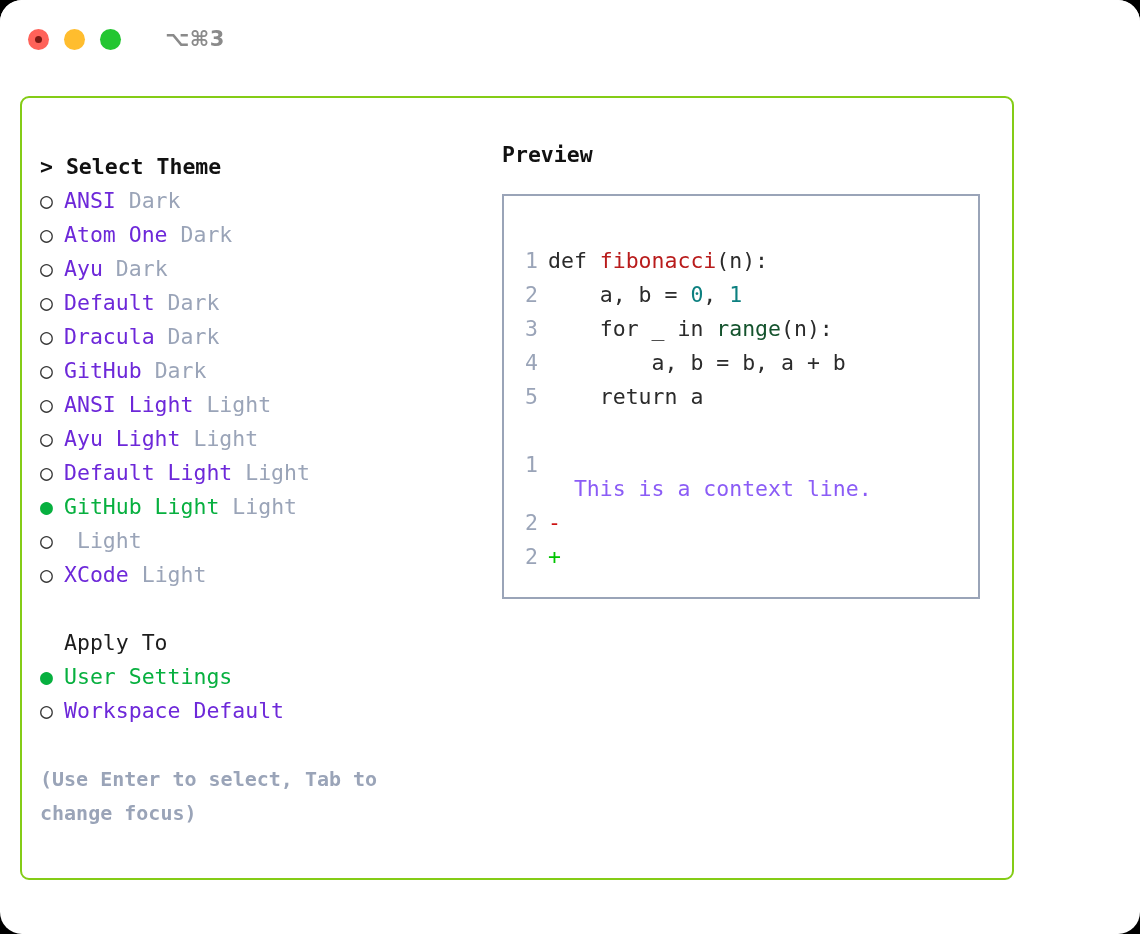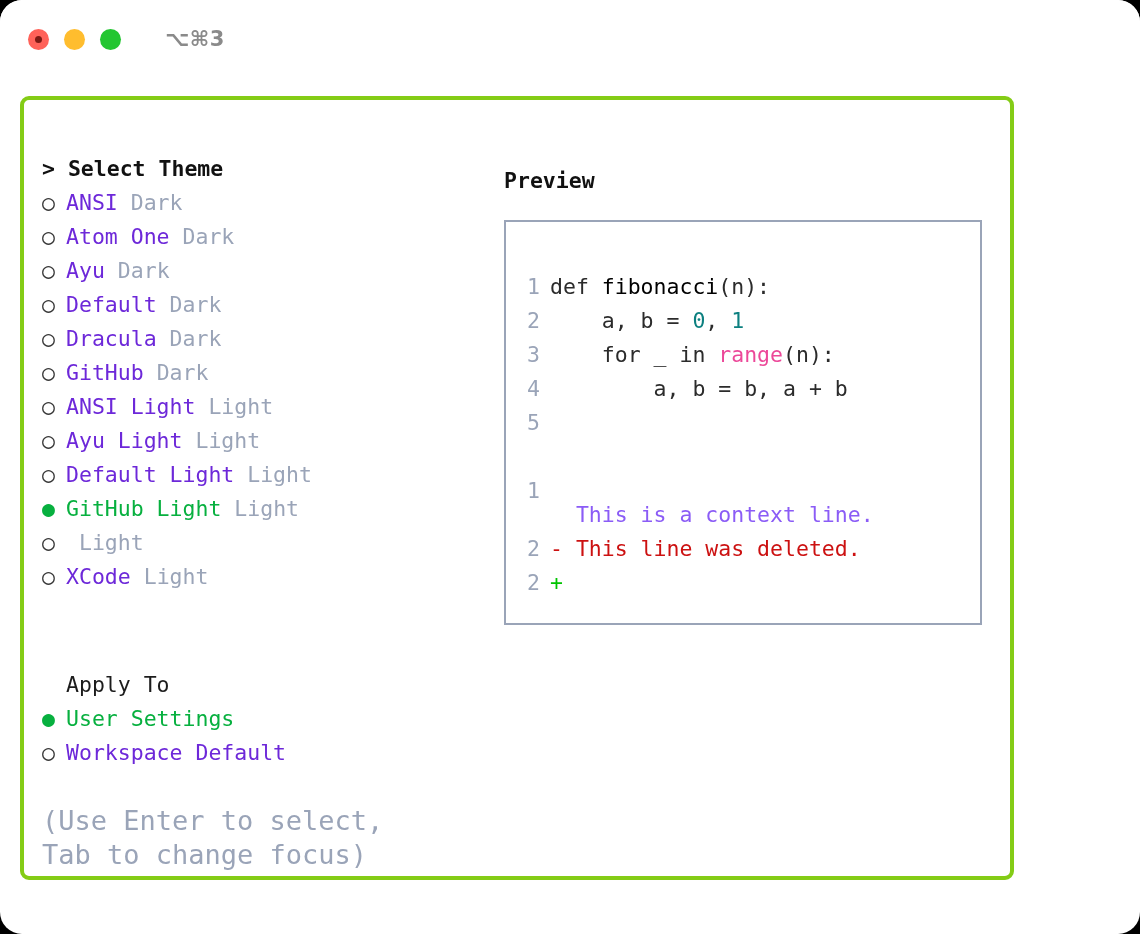--- a/index.html
+++ b/index.html
@@ -63,34 +63,34 @@
     color: #8a8a8a;
     letter-spacing: 0.5px;
     font-family: "DejaVu Sans", "Liberation Sans", sans-serif;
   }
 
   
   #content-panel {
     position: absolute;
     left: 20px; top: 96px;
     width: 994px; height: 784px;
-    border: 4px solid #84cc16;
+    border: 2px solid #84cc16;
     border-radius: 9px;
     background: #ffffff;
   }
 
   
   #left-column {
     position: absolute;
     left: 18px; top: 52px;
     width: 446px;
   }
   #right-column {
     position: absolute;
-    left: 480px; top: 64px;
+    left: 480px; top: 40px;
     width: 500px;
   }
 
   .section-header {
     font-weight: bold;
     color: #111111;
     font-size: 21.5px;
     line-height: 34px;
     white-space: pre;
   }
@@ -116,31 +116,31 @@
   .row-badge { color: #9aa4b8; }
 
   .spacer-line { height: 34px; }
 
   .apply-title {
     color: #1c1c1c;
     font-size: 21.5px;
     line-height: 34px;
     white-space: pre;
     padding-left: 24px;
-    margin-top: 40px;
   }
 
   #hint-text {
     margin-top: 34px;
-    font-size: 27px;
+    font-size: 20px;
     line-height: 34px;
     color: #9aa4b8;
     width: 400px;
     white-space: pre-wrap;
     word-break: break-word;
+    font-weight: bold;
   }
 
   
   #preview-title {
     font-weight: bold;
     color: #111111;
     font-size: 21.5px;
     line-height: 34px;
     white-space: pre;
   }
@@ -162,23 +162,23 @@
   }
   .gutter {
     width: 44px;
     flex: 0 0 44px;
     text-align: right;
     color: #9aa4b8;
     padding-right: 10px;
   }
   .code-text { color: #2b2b2b; text-align: center; }
 
-  .tok-fn   { color: #000000; }
+  .tok-fn   { color: #b91c1c; }
   .tok-num  { color: #0d8080; }
-  .tok-bi   { color: #ec4899; }
+  .tok-bi   { color: #14532d; }
 
   .diff-ctx { color: #8b5cf6; margin-top: 24px; }
   .diff-del { color: #cc1111; }
   .diff-add { color: #00c400; }
 
   .code-gap { height: 34px; }
 </style>
 </head>
 <body>
 
@@ -229,25 +229,25 @@
     <div id="right-column">
 
       <div id="preview-title">Preview</div>
 
       <div id="preview-box">
         <div id="code-block">
             <div class="code-line"><span class="gutter">1</span><span><span class="code-text">def </span><span class="tok-fn">fibonacci</span><span class="code-text">(n):</span></span></div>
             <div class="code-line"><span class="gutter">2</span><span><span class="code-text">    a, b = </span><span class="tok-num">0</span><span class="code-text">, </span><span class="tok-num">1</span></span></div>
             <div class="code-line"><span class="gutter">3</span><span><span class="code-text">    for _ in </span><span class="tok-bi">range</span><span class="code-text">(n):</span></span></div>
             <div class="code-line"><span class="gutter">4</span><span><span class="code-text">        a, b = b, a + b</span></span></div>
-            <div class="code-line"><span class="gutter">5</span></div>
+            <div class="code-line"><span class="gutter">5</span><span><span class="code-text">    return a</span></span></div>
           </div>
         <div class="code-gap"></div>
         <div id="diff-block">
             <div class="code-line"><span class="gutter">1</span><span class="diff-ctx">  </span><span class="diff-ctx">This is a context line.</span></div>
-            <div class="code-line"><span class="gutter">2</span><span class="diff-del">- </span><span class="diff-del">This line was deleted.</span></div>
+            <div class="code-line"><span class="gutter">2</span><span class="diff-del">- </span></div>
             <div class="code-line"><span class="gutter">2</span><span class="diff-add">+ </span></div>
           </div>
       </div>
     </div>
 
   </div>
 </div>
 
 </body></html>

